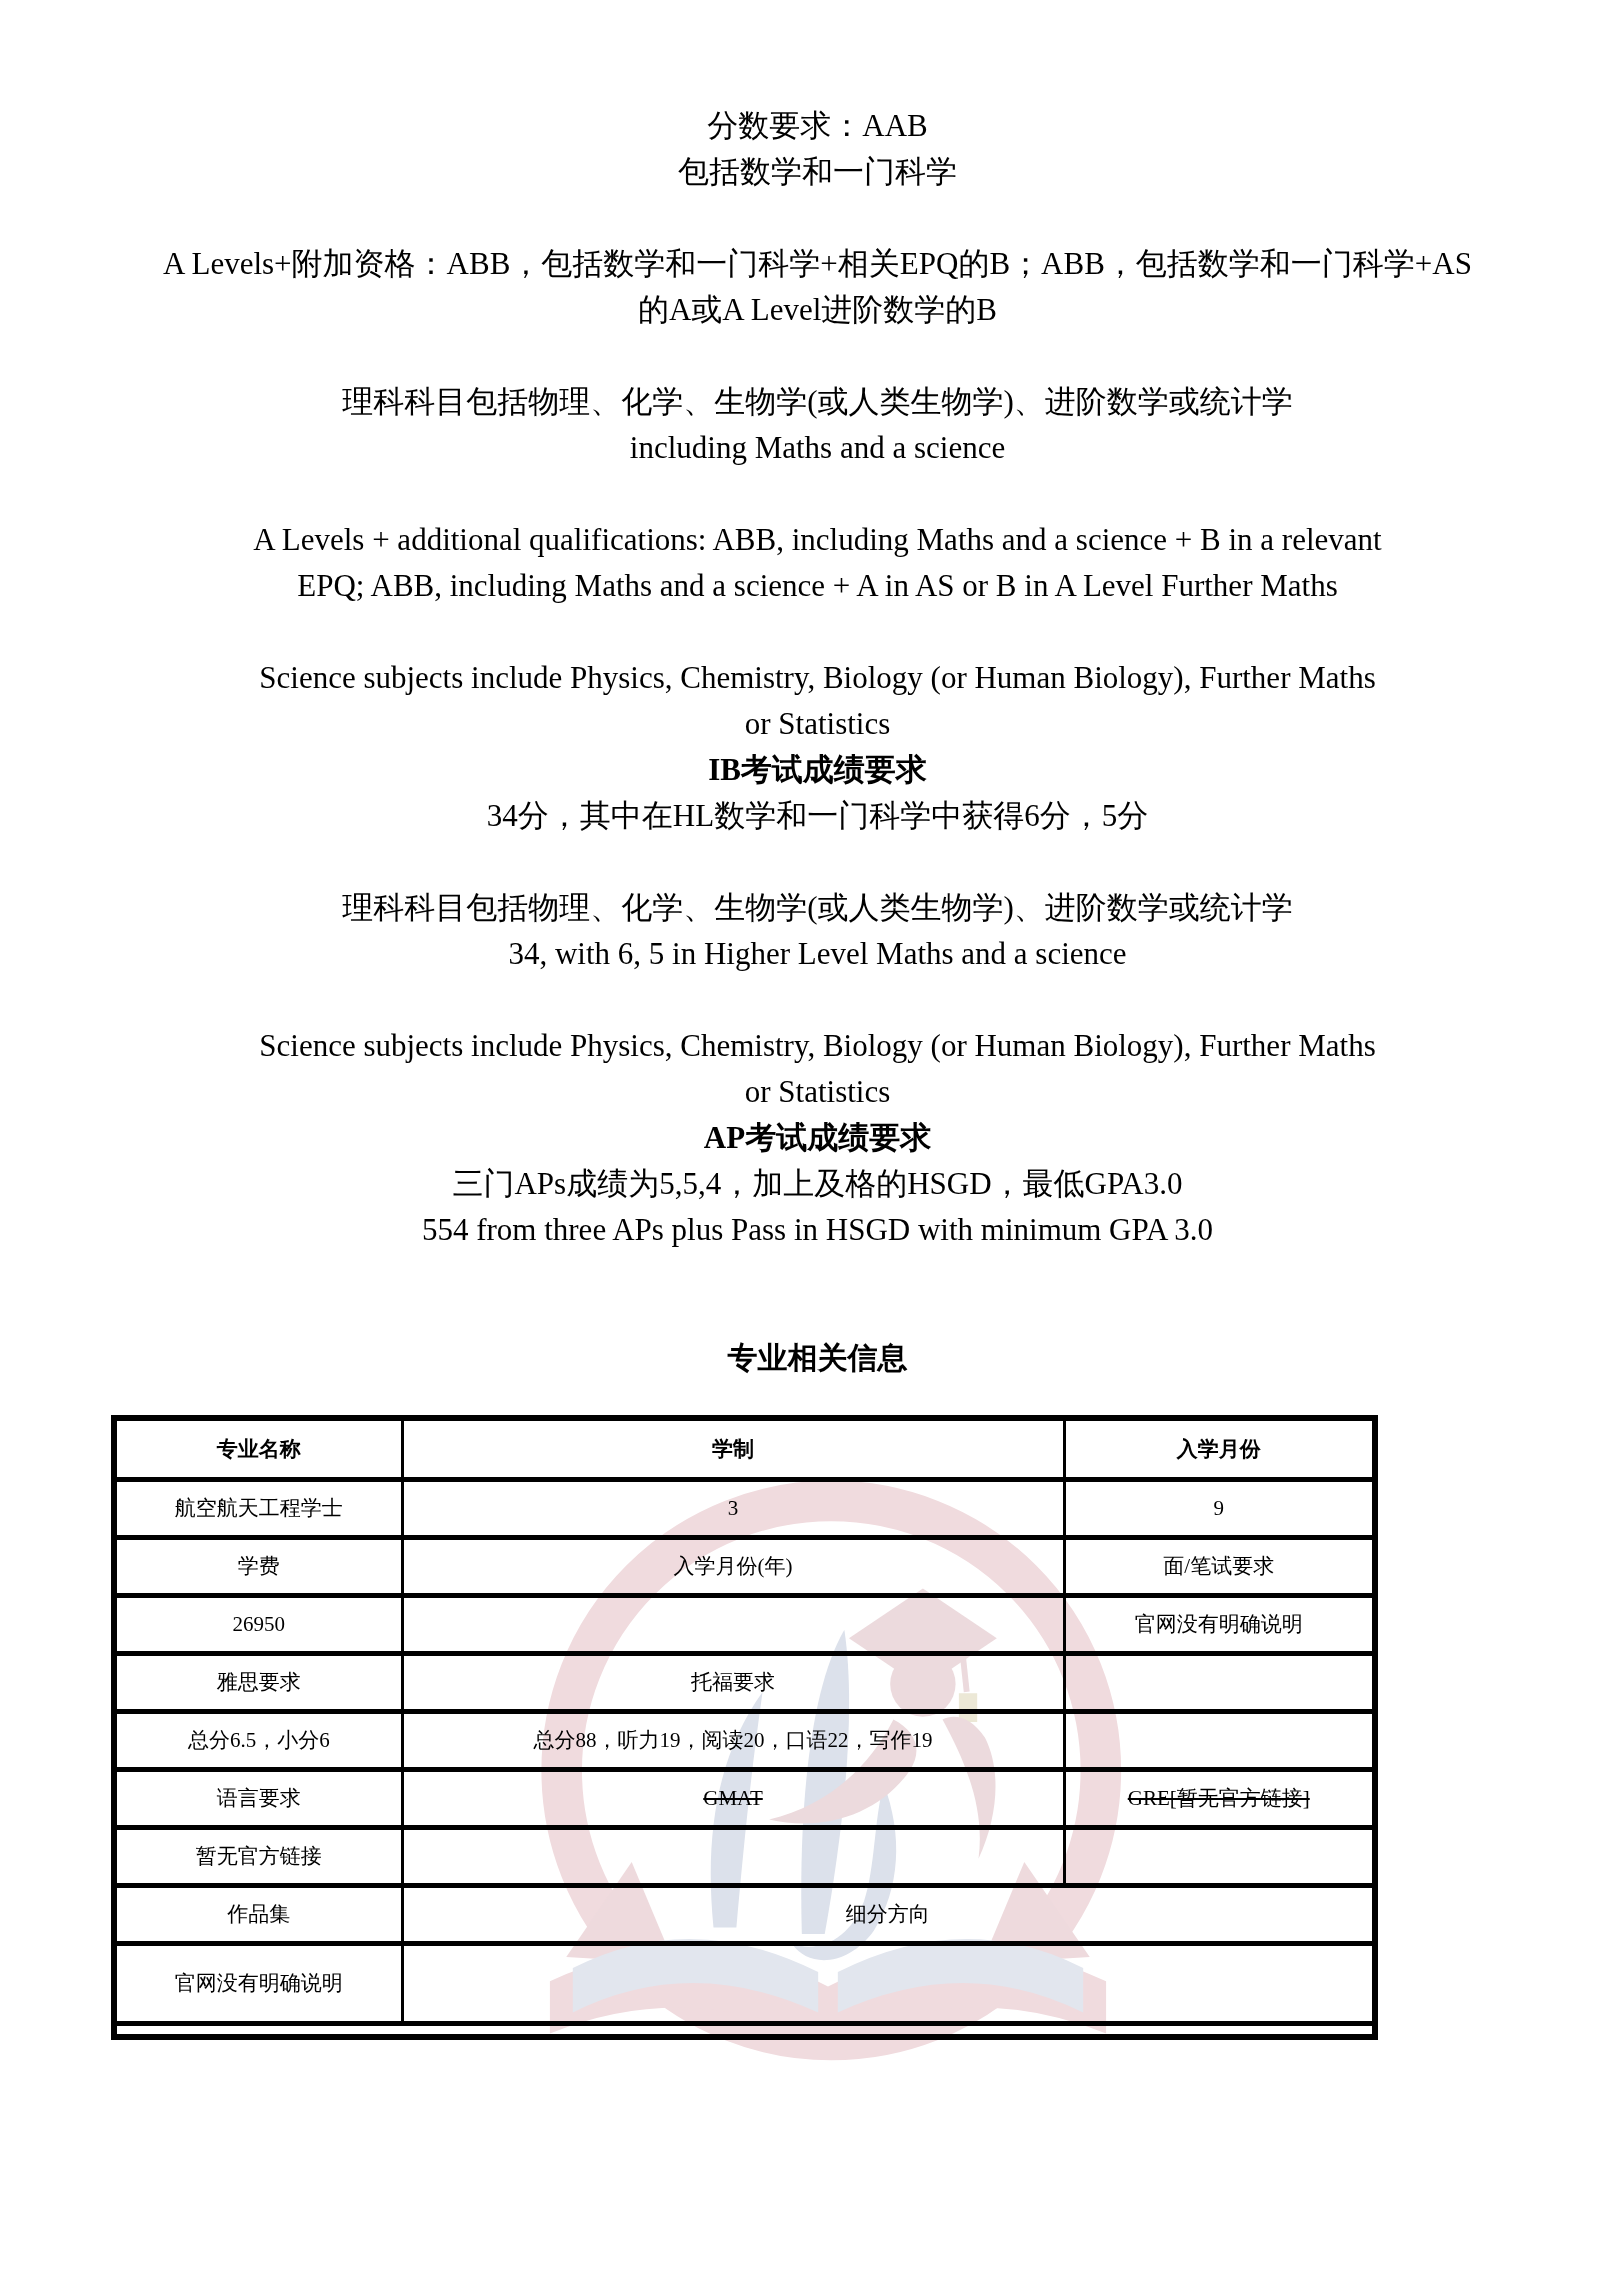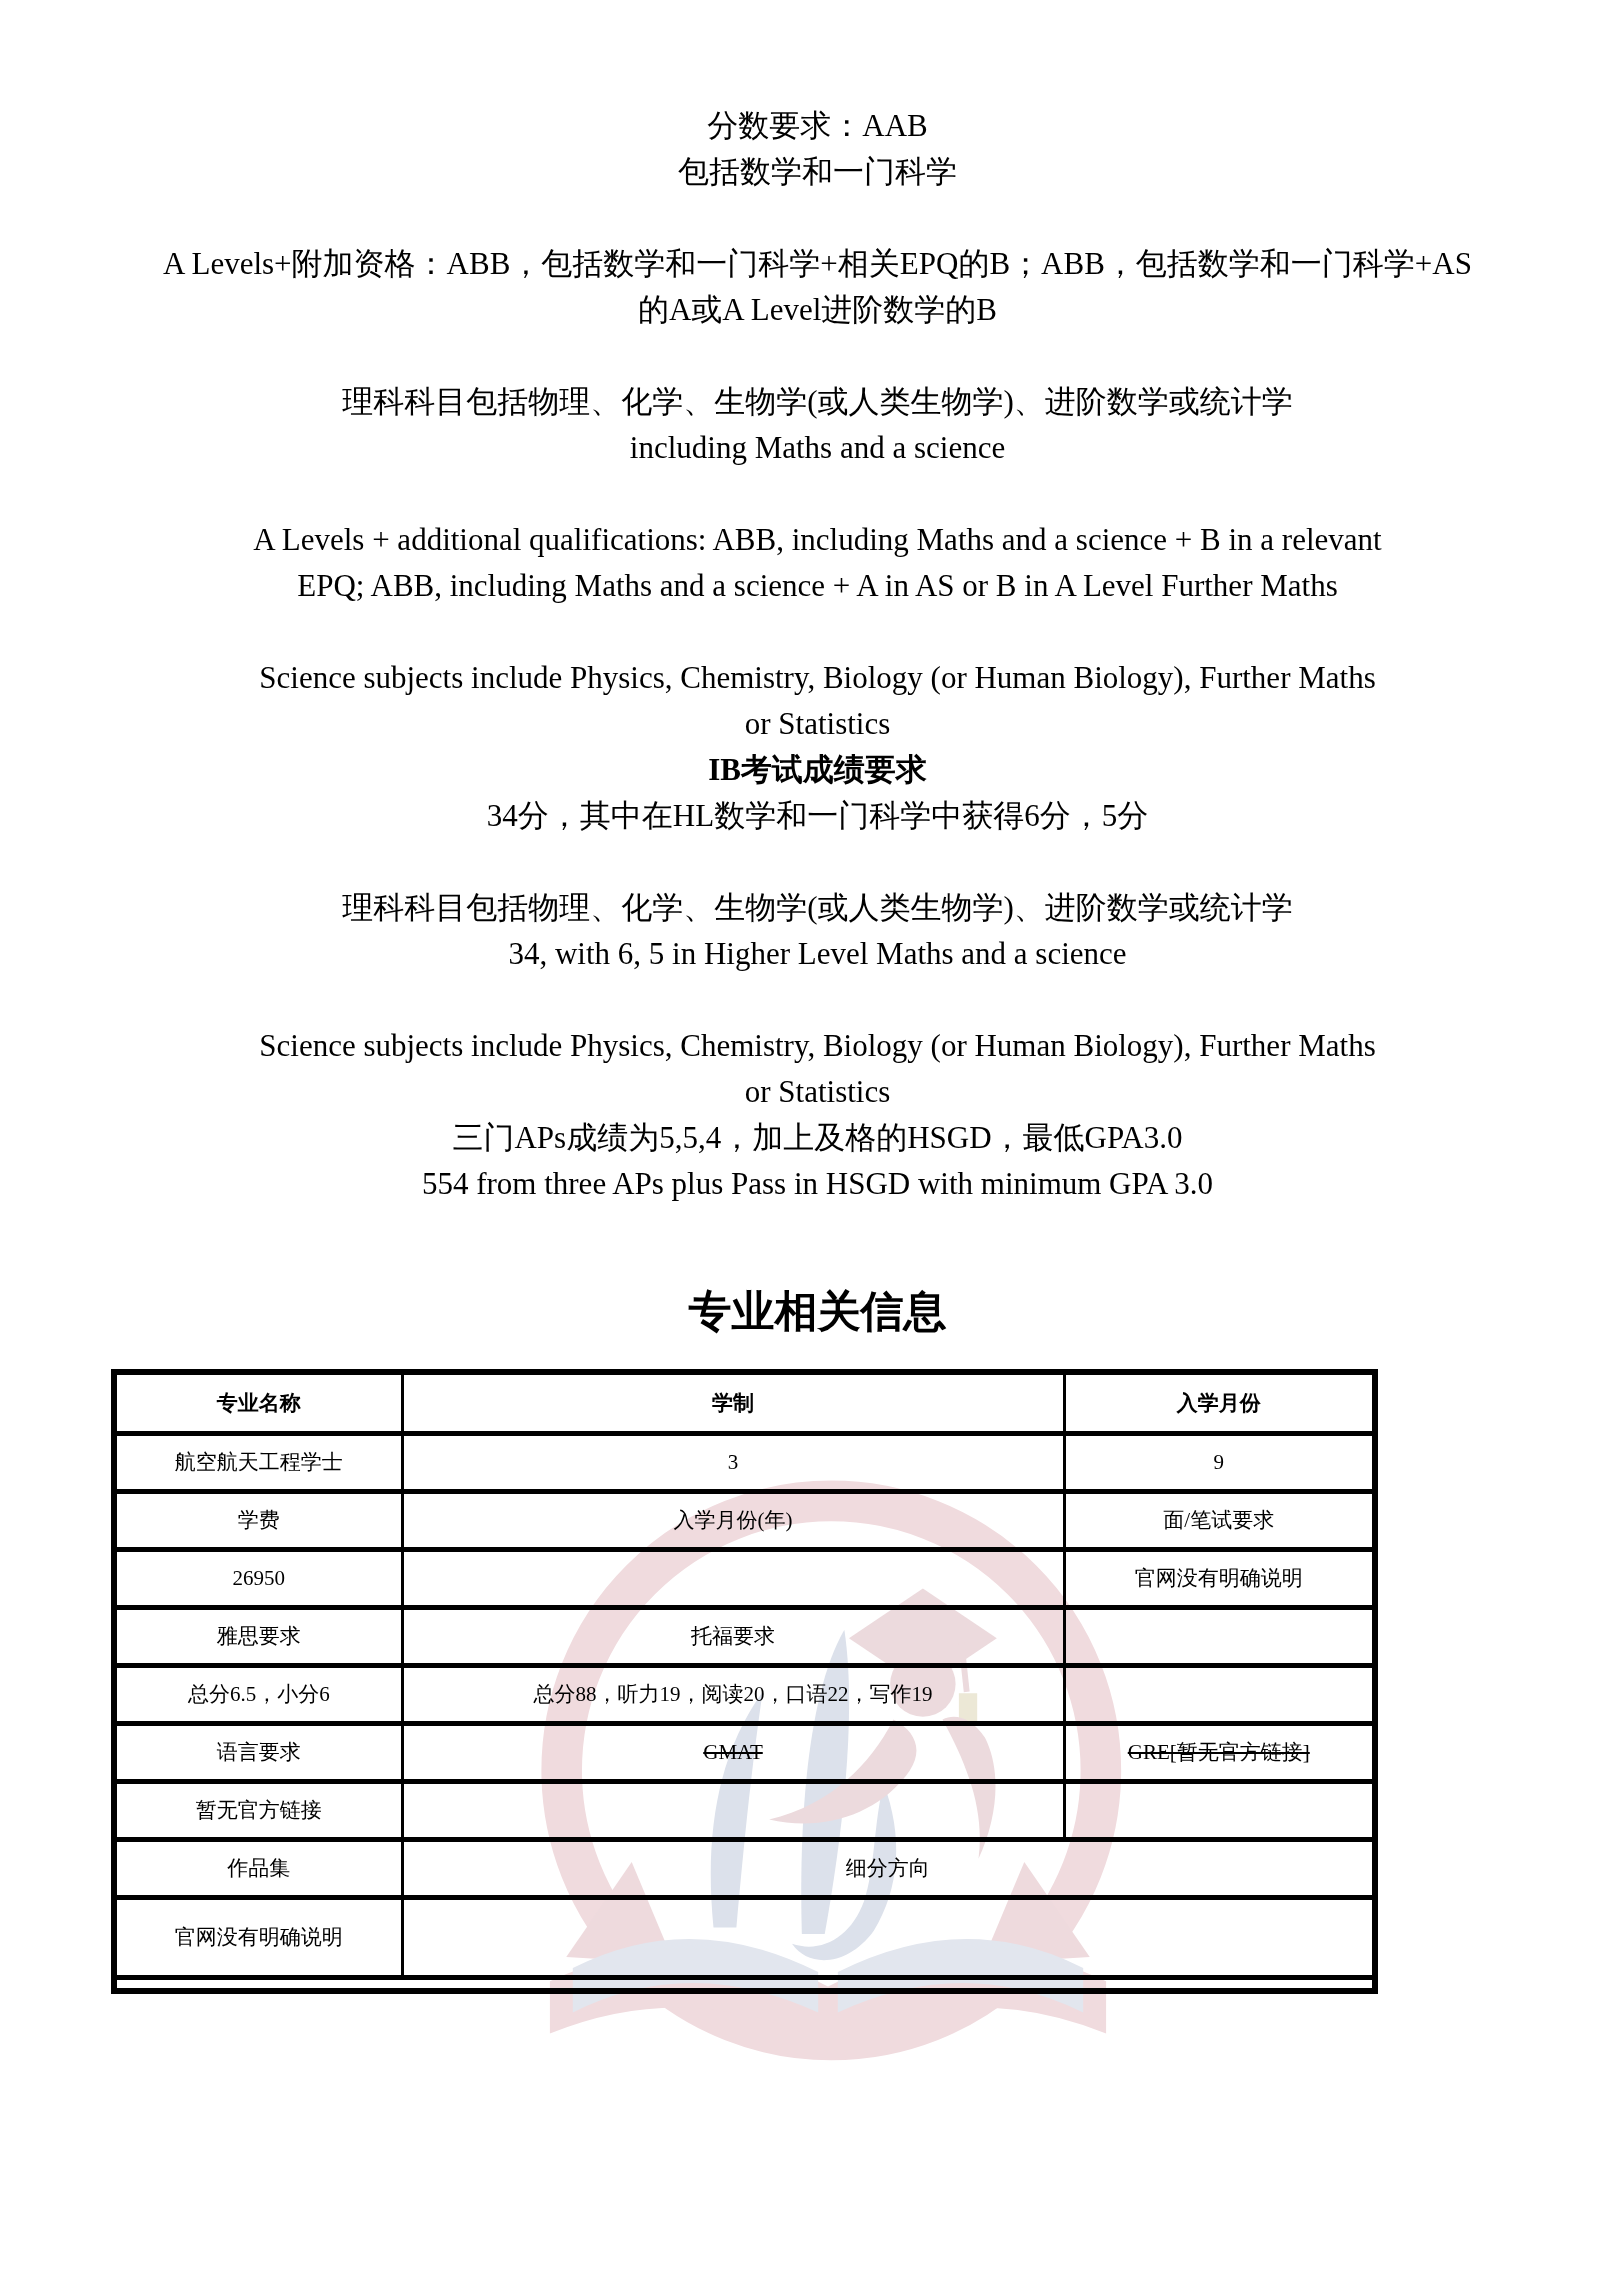--- a/index.html
+++ b/index.html
@@ -19,21 +19,21 @@
   
   .content{
     position:absolute;left:111px;top:103px;width:1413px;z-index:1;
     font-size:31px;line-height:46px;text-align:center;
   }
   .content p{margin:0 0 46px 0;white-space:pre-line;}
   .content p.tight{margin-bottom:0;}
   .content p.bold{font-weight:bold;}
   .section-heading{
     margin:77px 0 29px 0;
-    font-size:43px;line-height:56px;font-weight:bold;
+    font-size:30px;line-height:56px;font-weight:bold;
     white-space:pre-line;
   }
   
   table.program{
     position:relative;z-index:1;
     border-collapse:collapse;table-layout:fixed;
     width:1267px;
     border:6.5px solid #000;
     font-size:21px;
     background:transparent;
@@ -97,20 +97,21 @@
     <p>A Levels + additional qualifications: ABB, including Maths and a science + B in a relevant
 EPQ; ABB, including Maths and a science + A in AS or B in A Level Further Maths</p>
     <p class="tight">Science subjects include Physics, Chemistry, Biology (or Human Biology), Further Maths
 or Statistics</p>
     <p class="tight bold">IB考试成绩要求</p>
     <p>34分，其中在HL数学和一门科学中获得6分，5分</p>
     <p>理科科目包括物理、化学、生物学(或人类生物学)、进阶数学或统计学
 34, with 6, 5 in Higher Level Maths and a science</p>
     <p class="tight">Science subjects include Physics, Chemistry, Biology (or Human Biology), Further Maths
 or Statistics</p>
+    <p class="tight bold">AP考试成绩要求</p>
     <p>三门APs成绩为5,5,4，加上及格的HSGD，最低GPA3.0
 554 from three APs plus Pass in HSGD with minimum GPA 3.0</p>
 
     <div class="section-heading">专业相关信息</div>
 
     <table class="program">
       <colgroup>
         <col style="width:288px">
         <col style="width:662px">
         <col style="width:311px">

